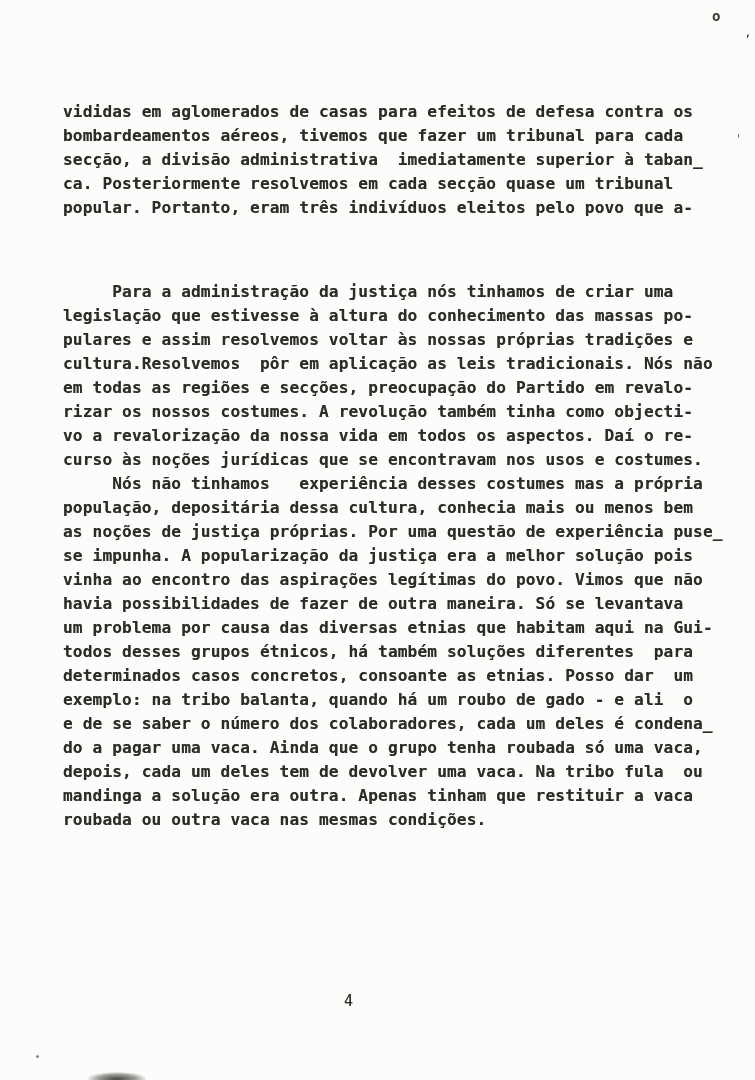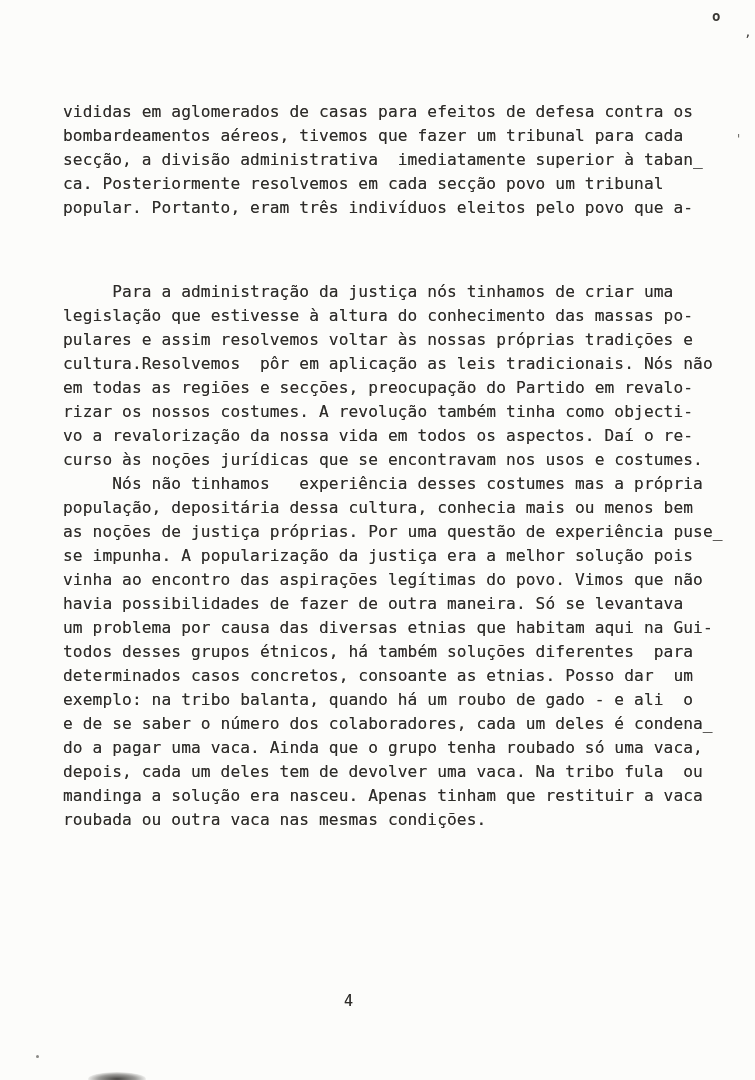--- a/index.html
+++ b/index.html
@@ -17,20 +17,21 @@
     color: #2e2c29;
   }
   .text-block {
     position: absolute;
     left: 63px;
     top: 100px;
     width: 660px;
   }
   .paragraph {
     margin: 0;
+    font-weight: bold;
   }
   .paragraph + .paragraph.gap-large {
     margin-top: 60px;
   }
   .line {
     white-space: pre;
     font-size: 16.2px;
     line-height: 24px;
     letter-spacing: 0.1px;
     
@@ -89,21 +90,21 @@
 </head>
 <body>
 
 <div class="page">
 
   <div class="text-block">
     <div class="paragraph">
         <div class="line">vididas em aglomerados de casas para efeitos de defesa contra os</div>
         <div class="line">bombardeamentos aéreos, tivemos que fazer um tribunal para cada</div>
         <div class="line">secção, a divisão administrativa  imediatamente superior à taban̲</div>
-        <div class="line">ca. Posteriormente resolvemos em cada secção povo um tribunal</div>
+        <div class="line">ca. Posteriormente resolvemos em cada secção quase um tribunal</div>
         <div class="line">popular. Portanto, eram três indivíduos eleitos pelo povo que a-</div>
       </div>
     <div class="paragraph gap-large">
         <div class="line">     Para a administração da justiça nós tinhamos de criar uma</div>
         <div class="line">legislação que estivesse à altura do conhecimento das massas po-</div>
         <div class="line">pulares e assim resolvemos voltar às nossas próprias tradições e</div>
         <div class="line">cultura.Resolvemos  pôr em aplicação as leis tradicionais. Nós não</div>
         <div class="line">em todas as regiões e secções, preocupação do Partido em revalo-</div>
         <div class="line">rizar os nossos costumes. A revolução também tinha como objecti-</div>
         <div class="line">vo a revalorização da nossa vida em todos os aspectos. Daí o re-</div>
@@ -114,23 +115,23 @@
         <div class="line">população, depositária dessa cultura, conhecia mais ou menos bem</div>
         <div class="line">as noções de justiça próprias. Por uma questão de experiência puse̲</div>
         <div class="line">se impunha. A popularização da justiça era a melhor solução pois</div>
         <div class="line">vinha ao encontro das aspirações legítimas do povo. Vimos que não</div>
         <div class="line">havia possibilidades de fazer de outra maneira. Só se levantava</div>
         <div class="line">um problema por causa das diversas etnias que habitam aqui na Gui-</div>
         <div class="line">todos desses grupos étnicos, há também soluções diferentes  para</div>
         <div class="line">determinados casos concretos, consoante as etnias. Posso dar  um</div>
         <div class="line">exemplo: na tribo balanta, quando há um roubo de gado - e ali  o</div>
         <div class="line">e de se saber o número dos colaboradores, cada um deles é condena̲</div>
-        <div class="line">do a pagar uma vaca. Ainda que o grupo tenha roubado só uma vaca,</div>
+        <div class="line">do a pagar uma vaca. Ainda que o grupo tenha roubada só uma vaca,</div>
         <div class="line">depois, cada um deles tem de devolver uma vaca. Na tribo fula  ou</div>
-        <div class="line">mandinga a solução era nasceu. Apenas tinham que restituir a vaca</div>
+        <div class="line">mandinga a solução era outra. Apenas tinham que restituir a vaca</div>
         <div class="line">roubada ou outra vaca nas mesmas condições.</div>
       </div>
   </div>
 
   <div class="page-number">4</div>
 
   <div class="mark-ring">o</div>
 
   <div class="mark-comma">,</div>
 

